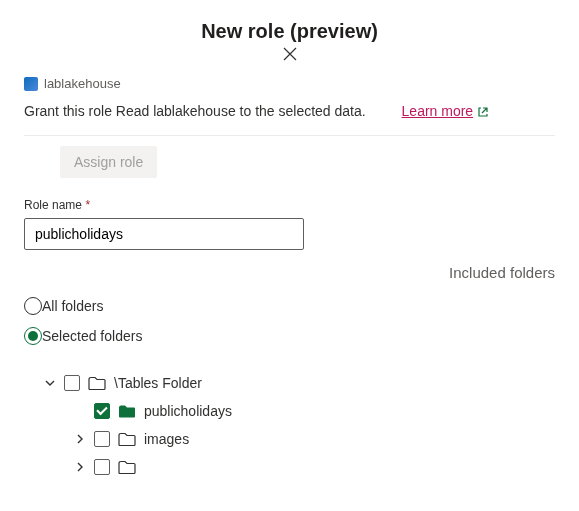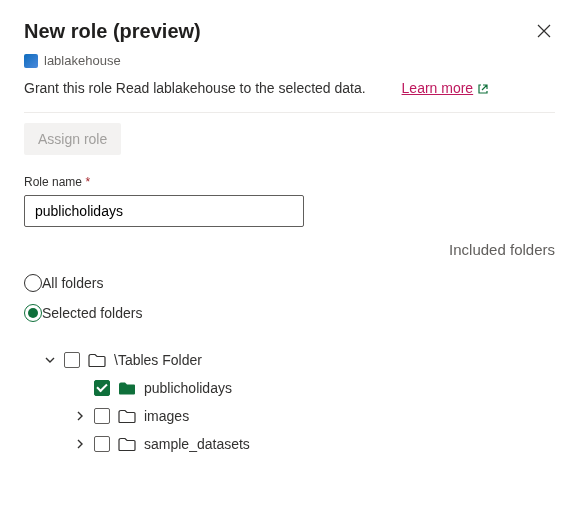--- a/index.html
+++ b/index.html
@@ -7,21 +7,22 @@
       font-family: "Segoe UI", -apple-system, sans-serif;
       font-size: 14px;
       color: #323130;
       background: #fff;
       padding: 20px 24px;
       width: 579px;
     }
     .header-row {
       display: flex;
       justify-content: space-between;
-      align-items: flex-start;
+      align-items: center;
+      flex-direction: column;
     }
     .title {
       font-size: 20px;
       font-weight: 600;
       color: #201f1e;
     }
     .close-btn {
       background: none;
       border: none;
       cursor: pointer;
@@ -66,20 +67,21 @@
       margin: 14px 0 10px 0;
     }
     .assign-btn {
       background: #f3f2f1;
       border: none;
       color: #a19f9d;
       padding: 8px 14px;
       font-size: 14px;
       border-radius: 2px;
       cursor: not-allowed;
+      margin-left: 36px;
     }
     .field-label {
       margin-top: 20px;
       font-size: 12px;
       color: #323130;
     }
     .req { color: #a4262c; }
     .text-input {
       margin-top: 6px;
       width: 280px;
@@ -266,19 +268,18 @@
       <svg width="10" height="10" viewBox="0 0 10 10">
           <path d="M3 1 L7 5 L3 9" stroke="currentColor" stroke-width="1.4" fill="none"></path>
         </svg>
     </span>
     <div class="checkbox"></div>
     <span class="folder-icon">
       <svg width="18" height="15" viewBox="0 0 18 14">
           <path d="M1 3 Q1 1 3 1 H7 L9 3 H16 Q17 3 17 4 V12 Q17 13 16 13 H2 Q1 13 1 12 Z" stroke="#323130" stroke-width="1.2" fill="none"></path>
         </svg>
     </span>
-    <span class="tree-label">sample_datasets</span>
   </div>
 
 </div>
 
 
 
 
 </body></html>

